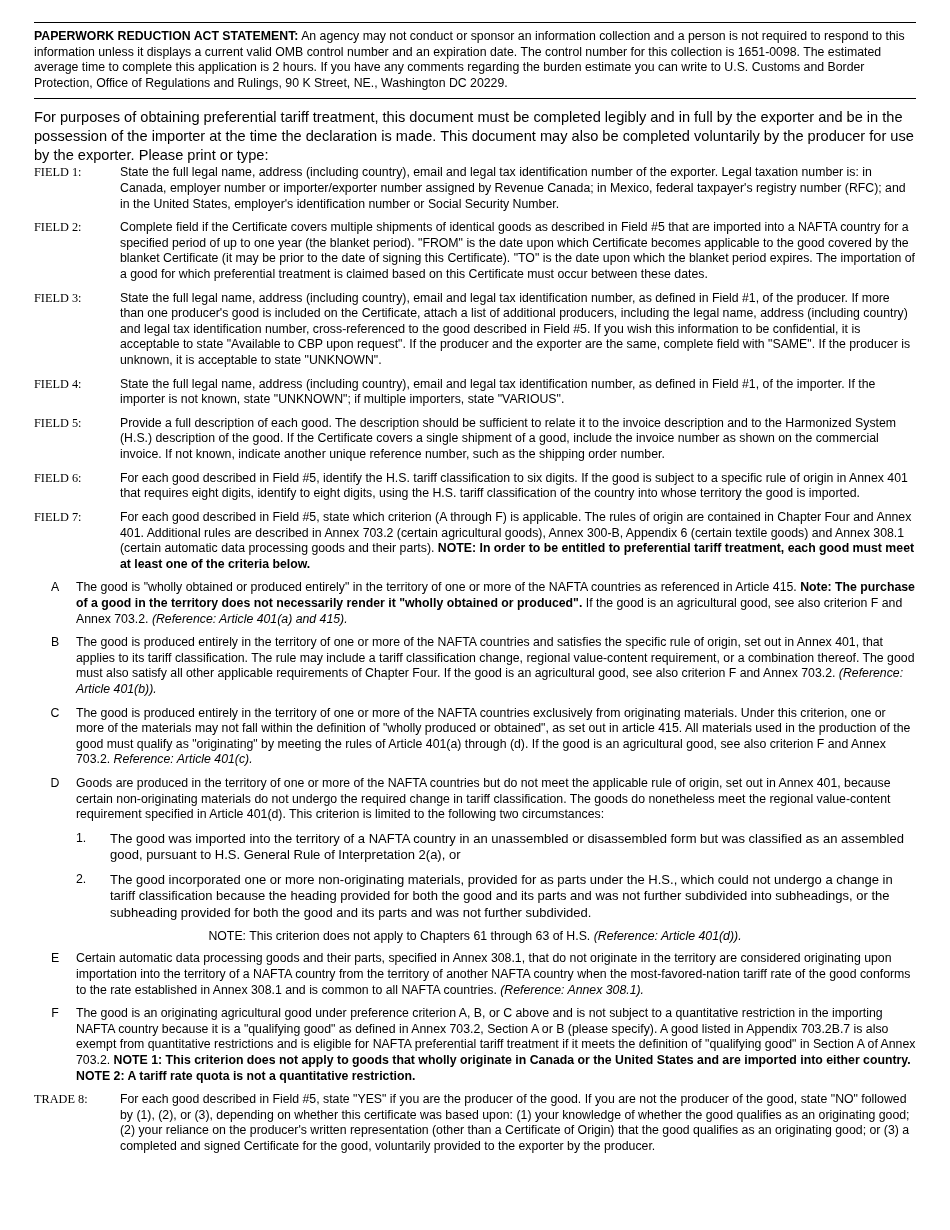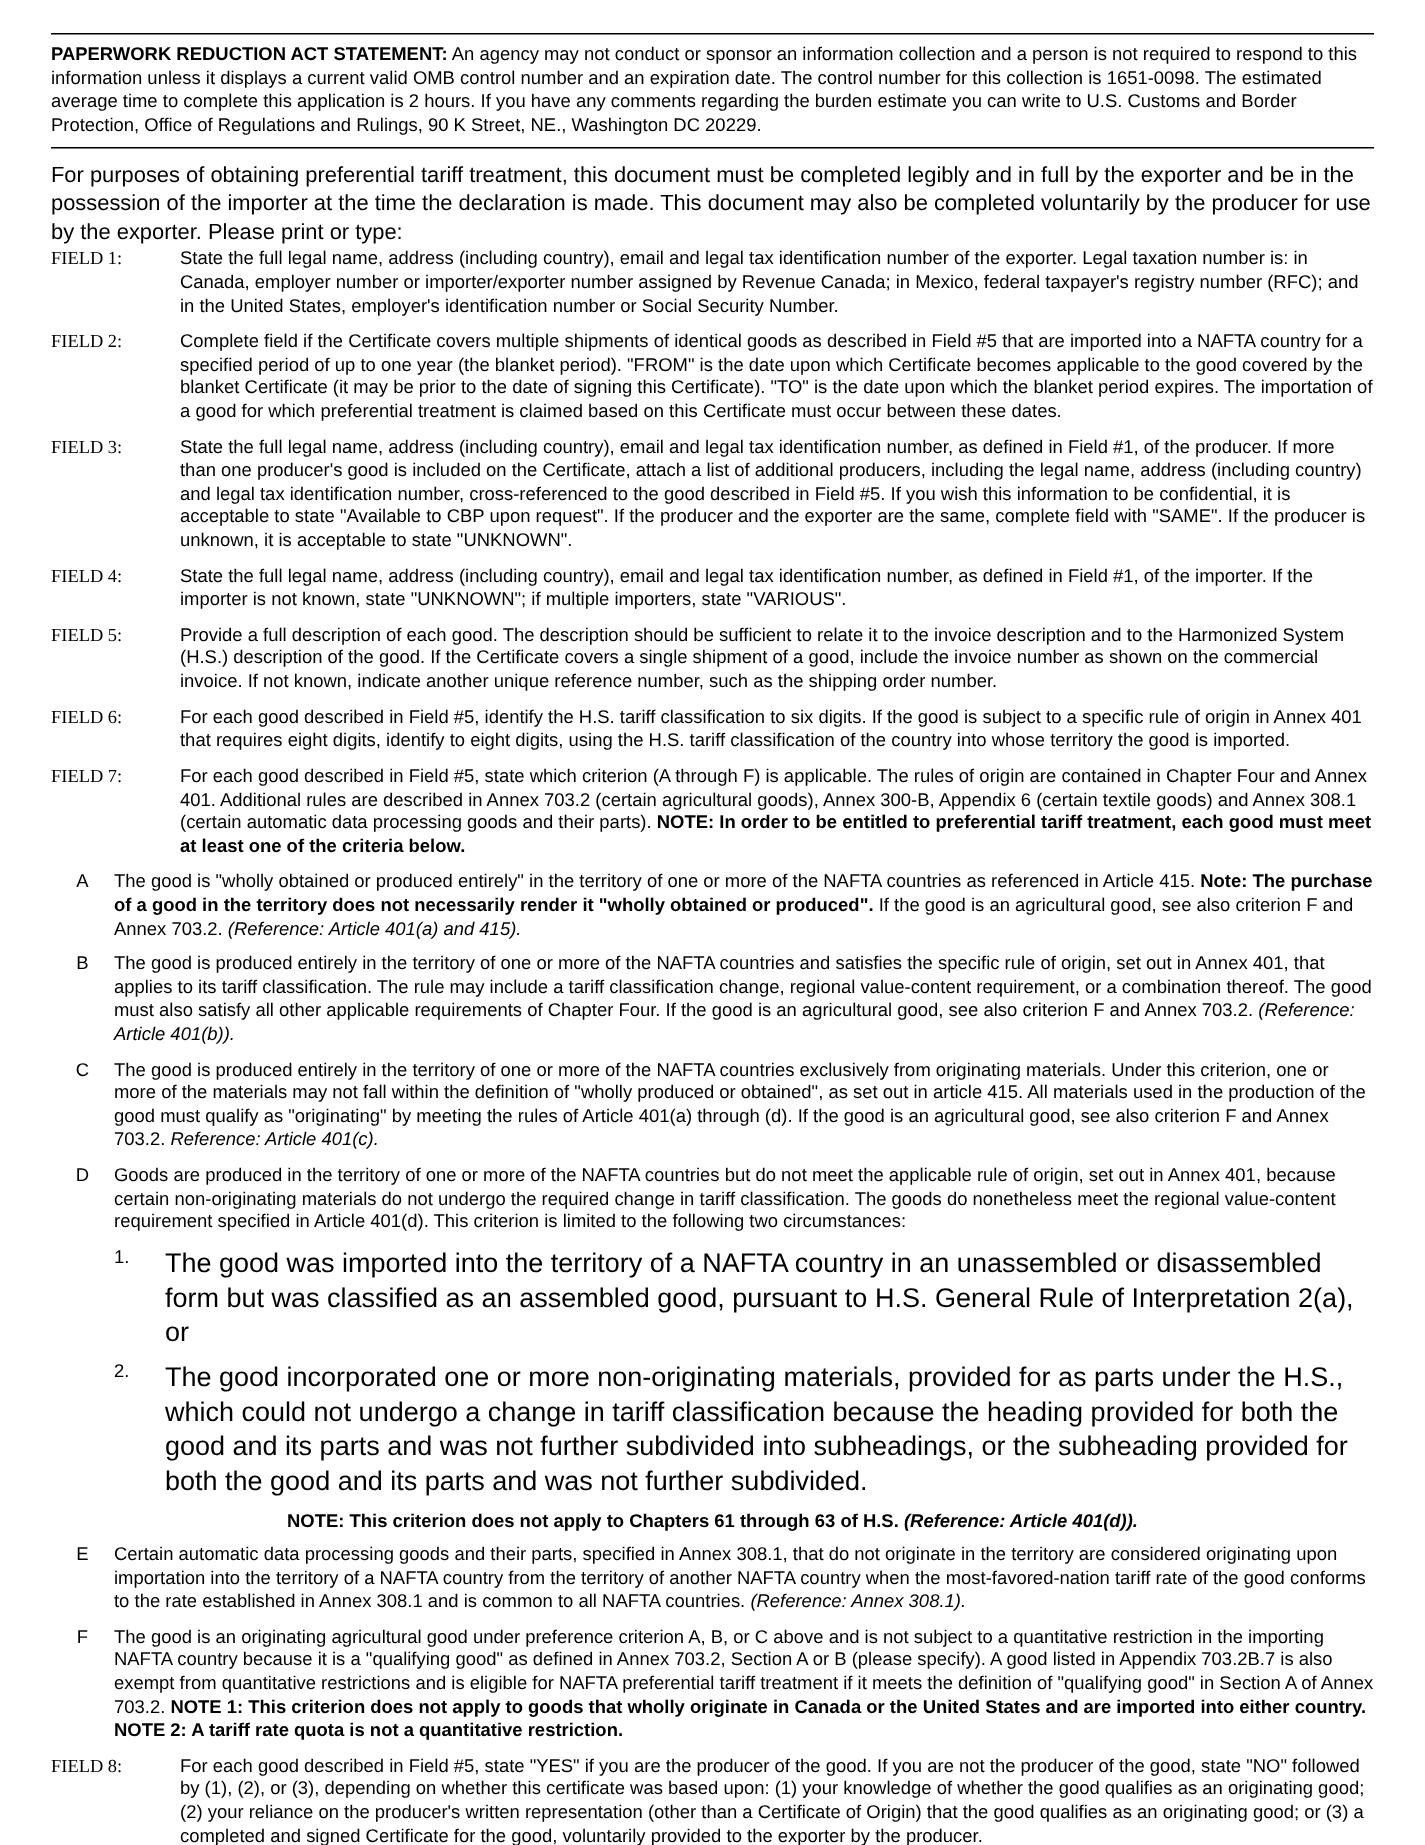--- a/index.html
+++ b/index.html
@@ -100,26 +100,26 @@
     padding-left: 42px;
   }
   .sub-num {
     width: 34px;
     flex: 0 0 34px;
     font-size: 12.3px;
     line-height: 1.27;
   }
   .sub-text {
     flex: 1 1 auto;
-    font-size: 18px;
+    font-size: 13px;
     line-height: 1.27;
   }
   .note-center {
     text-align: center;
-    font-weight: bold;
+    font-weight: normal;
     font-size: 12.3px;
     margin: 2px 0 8px 0;
   }
   .note-center i { font-style: italic; }
 </style>
 </head>
 <body>
 
 <div class="page">
 
@@ -206,17 +206,17 @@
     <div class="crit-letter">E</div>
     <div class="crit-text"><span>Certain automatic data processing goods and their parts, specified in Annex 308.1, that do not originate in the territory are considered originating upon importation into the territory of a NAFTA country from the territory of another NAFTA country when the most-favored-nation tariff rate of the good conforms to the rate established in Annex 308.1 and is common to all NAFTA countries. </span><i>(Reference: Annex 308.1).</i></div>
   </div>
 
   <div class="crit-row">
     <div class="crit-letter">F</div>
     <div class="crit-text"><span>The good is an originating agricultural good under preference criterion A, B, or C above and is not subject to a quantitative restriction in the importing NAFTA country because it is a "qualifying good" as defined in Annex 703.2, Section A or B (please specify). A good listed in Appendix 703.2B.7 is also exempt from quantitative restrictions and is eligible for NAFTA preferential tariff treatment if it meets the definition of "qualifying good" in Section A of Annex 703.2. </span><b>NOTE 1: This criterion does not apply to goods that wholly originate in Canada or the United States and are imported into either country. NOTE 2: A tariff rate quota is not a quantitative restriction.</b></div>
   </div>
 
   <div class="field-row">
-    <div class="field-label">FIELD 8:</div>
+    <div class="field-label">TRADE 8:</div>
     <div class="field-text">For each good described in Field #5, state "YES" if you are the producer of the good. If you are not the producer of the good, state "NO" followed by (1), (2), or (3), depending on whether this certificate was based upon: (1) your knowledge of whether the good qualifies as an originating good; (2) your reliance on the producer's written representation (other than a Certificate of Origin) that the good qualifies as an originating good; or (3) a completed and signed Certificate for the good, voluntarily provided to the exporter by the producer.</div>
   </div>
 
 </div>
 
 </body></html>

